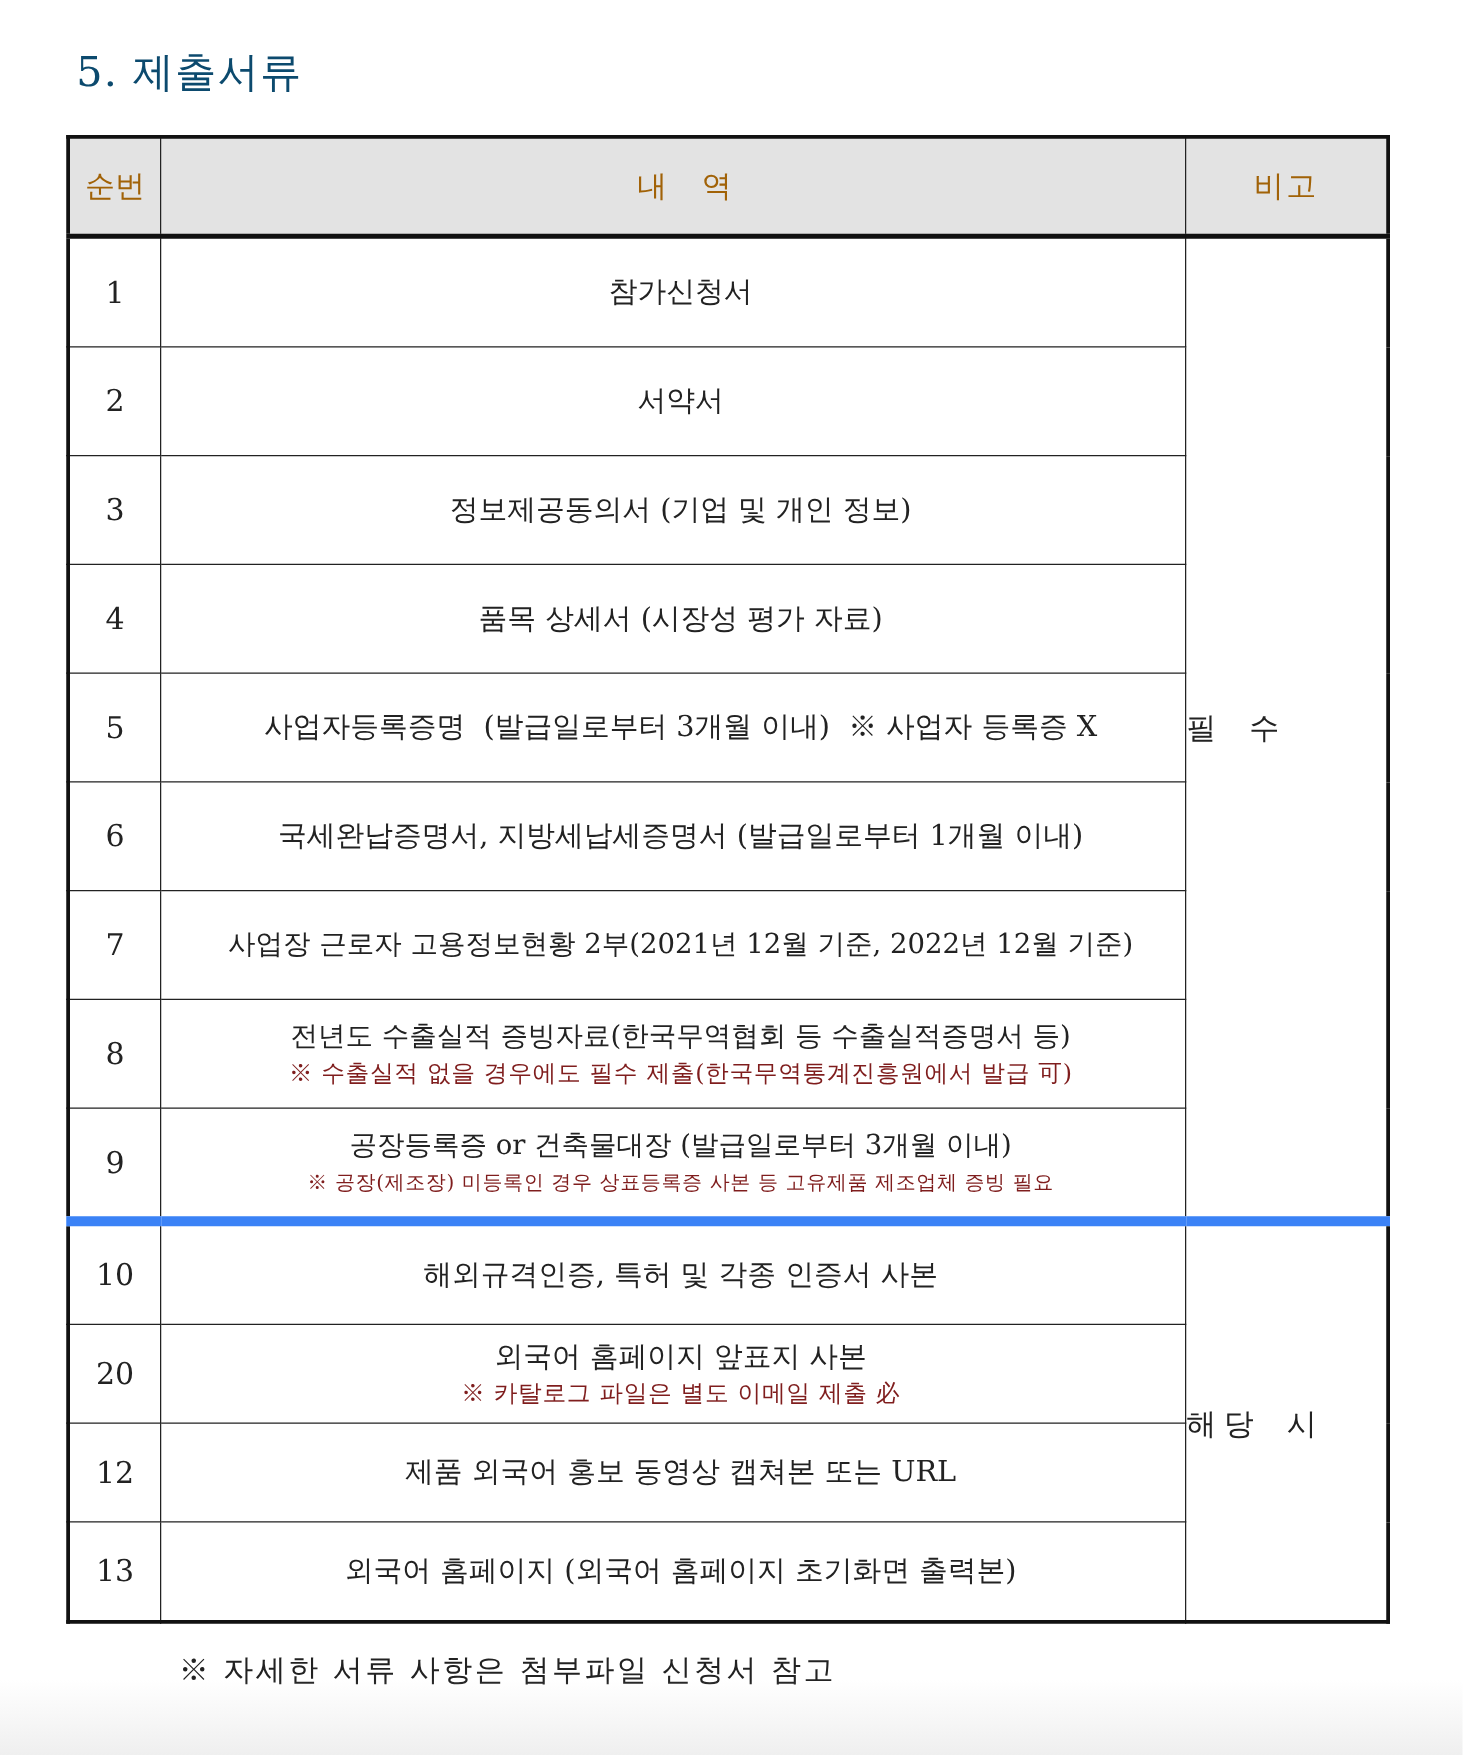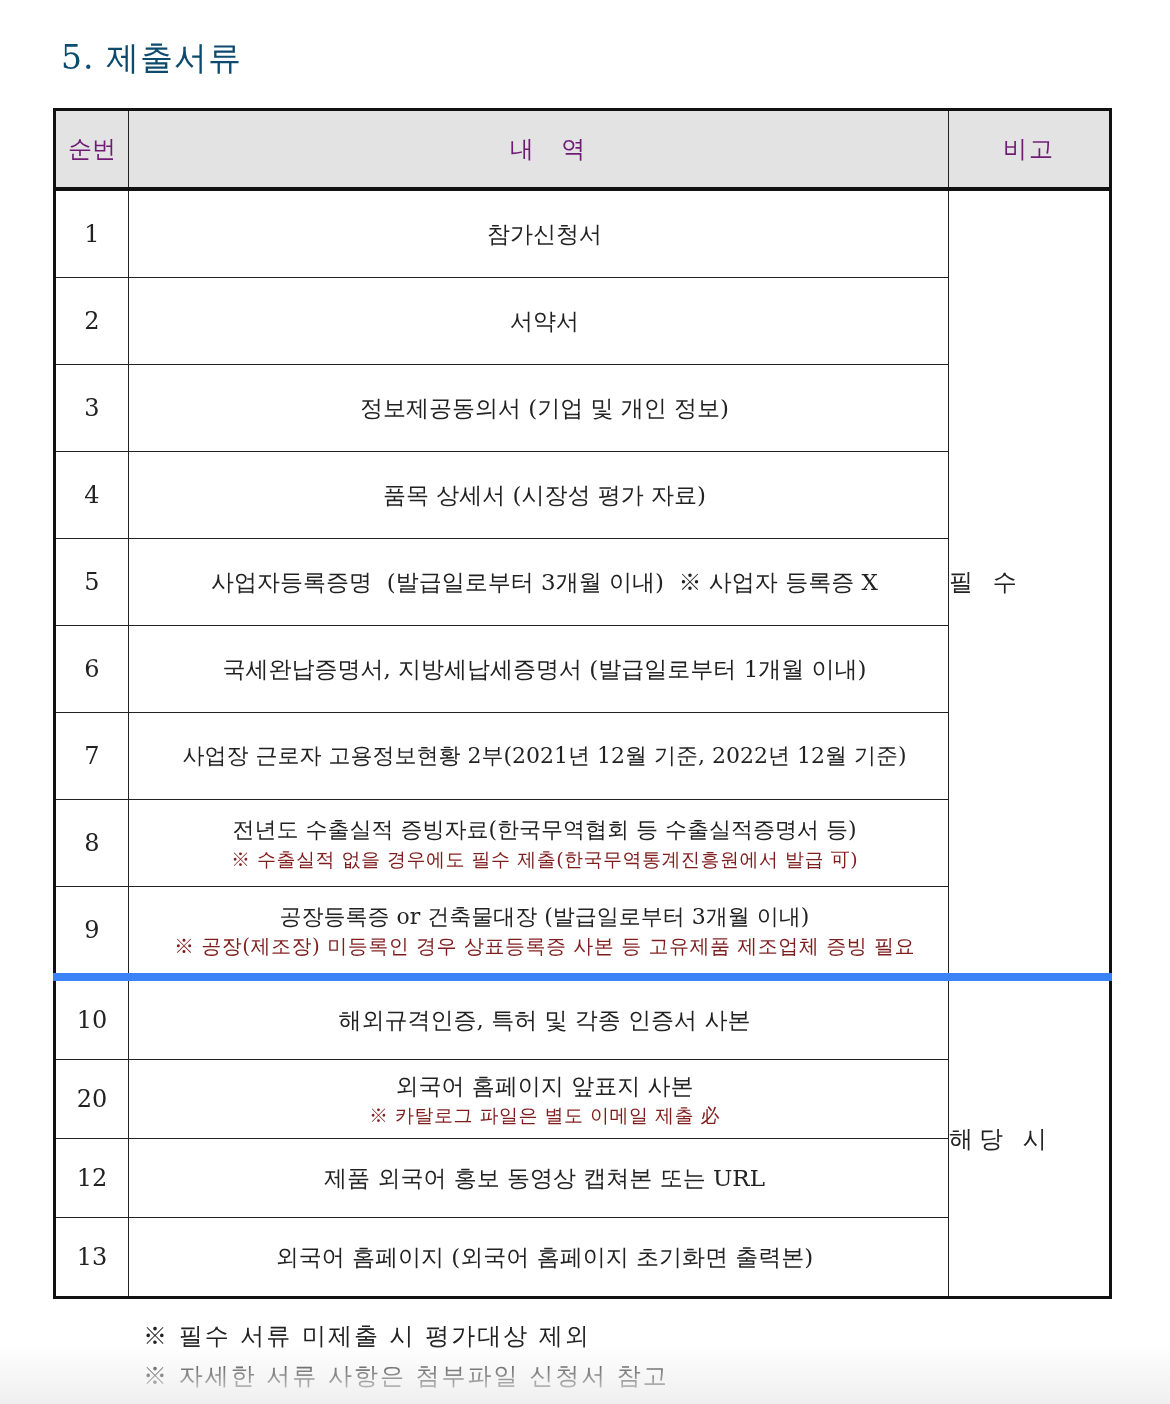--- a/index.html
+++ b/index.html
@@ -22,26 +22,26 @@
   }
   table.docs td, table.docs th {
     border: 1.5px solid #222;
     padding: 0;
     font-weight: normal;
   }
   table.docs th {
     background: #e3e3e3;
     height: 76px;
     font-size: 24px;
-    color: #701a75;
+    color: #a16207;
   }
   table.docs thead tr { border-bottom: 4px solid #111; }
   .c-num { width: 72px; text-align: center; font-size: 24px; }
   .c-desc { text-align: center; padding-left: 12px !important; font-size: 23px; }
-  .c-note { width: 160px; font-size: 24px; letter-spacing: 6px; }
+  .c-note { width: 160px; font-size: 24px; letter-spacing: 6px; font-family: Liberation Mono, monospace; }
   tr.req td { height: 86px; }
   tr.opt td { height: 78px; }
   tr.group-break td { border-top: 8px solid #3b82f6; }
   .main-line { display: block; line-height: 32px; }
   .sub-line { display: block; color: #7f1d1d; font-size: 19px; line-height: 26px; letter-spacing: 0.5px; }
   table.docs { border: 3px solid #111; }
   .footnotes {
     position: absolute; left: 143px; top: 1316px;
     font-size: 24px; line-height: 40px; letter-spacing: 2px; color: #222;
   }
@@ -110,21 +110,21 @@
       <td class="c-num">8</td>
       <td class="c-desc" style="font-size:22px;">
         <span class="main-line">전년도 수출실적 증빙자료(한국무역협회 등 수출실적증명서 등)</span>
         <span class="sub-line">※ 수출실적 없을 경우에도 필수 제출(한국무역통계진흥원에서 발급 可)</span>
       </td>
     </tr>
     <tr class="req">
       <td class="c-num">9</td>
       <td class="c-desc" style="font-size:22px;">
         <span class="main-line">공장등록증 or 건축물대장 (발급일로부터 3개월 이내)</span>
-        <span class="sub-line" style="font-size:20px;">※ 공장(제조장) 미등록인 경우 상표등록증 사본 등 고유제품 제조업체 증빙 필요</span>
+        <span class="sub-line" style="font-size:16px;">※ 공장(제조장) 미등록인 경우 상표등록증 사본 등 고유제품 제조업체 증빙 필요</span>
       </td>
     </tr>
     <tr class="opt group-break">
       <td class="c-num">10</td>
       <td class="c-desc">
           <span class="main-line">해외규격인증, 특허 및 각종 인증서 사본</span>
         </td>
       <td class="c-note" rowspan="4">해당 시</td>
     </tr>
     <tr class="opt">
@@ -143,17 +143,16 @@
     <tr class="opt">
       <td class="c-num">13</td>
       <td class="c-desc">
           <span class="main-line">외국어 홈페이지 (외국어 홈페이지 초기화면 출력본)</span>
         </td>
     </tr>
   </tbody>
 </table>
 
 <div class="footnotes">
-  <div>※ 필수 서류 미제출 시 평가대상 제외</div>
   <div>※ 자세한 서류 사항은 첨부파일 신청서 참고</div>
 </div>
 
 <div class="bottom-fade"></div>
 
 </body></html>

